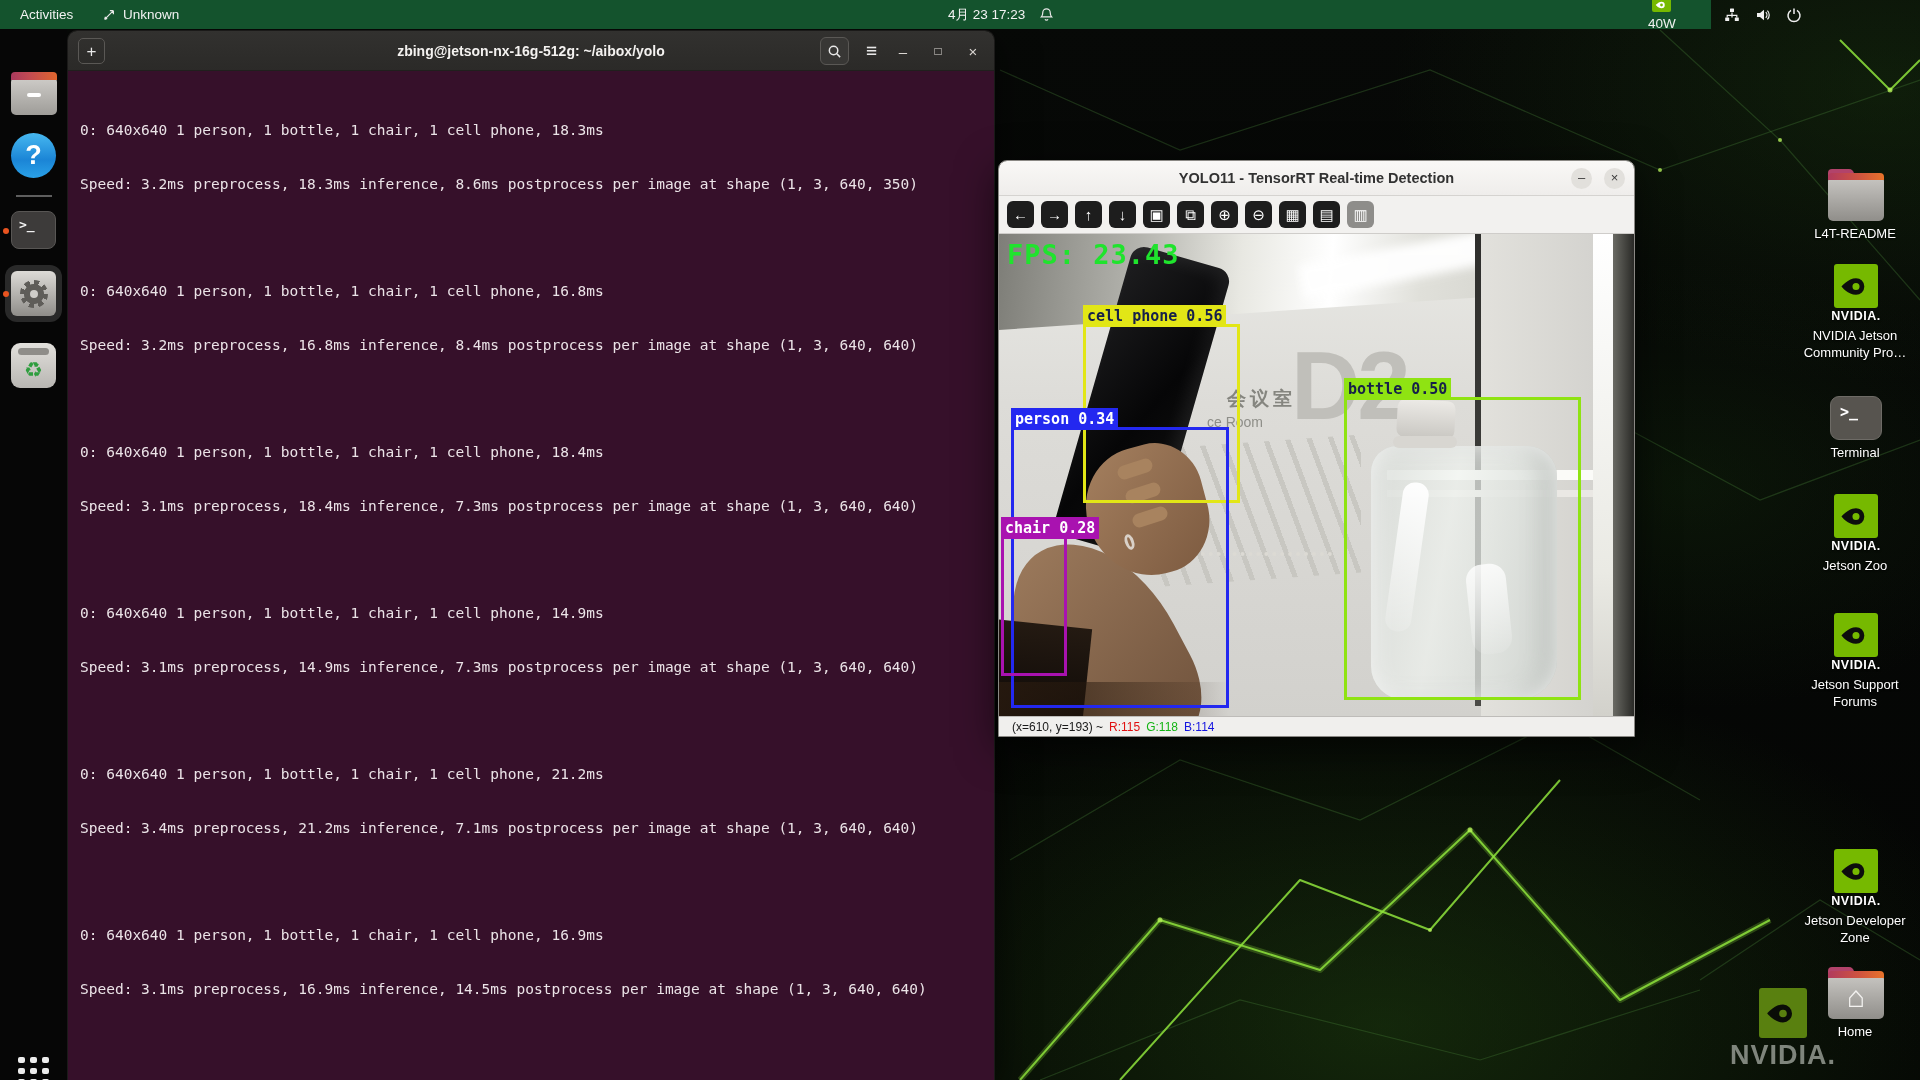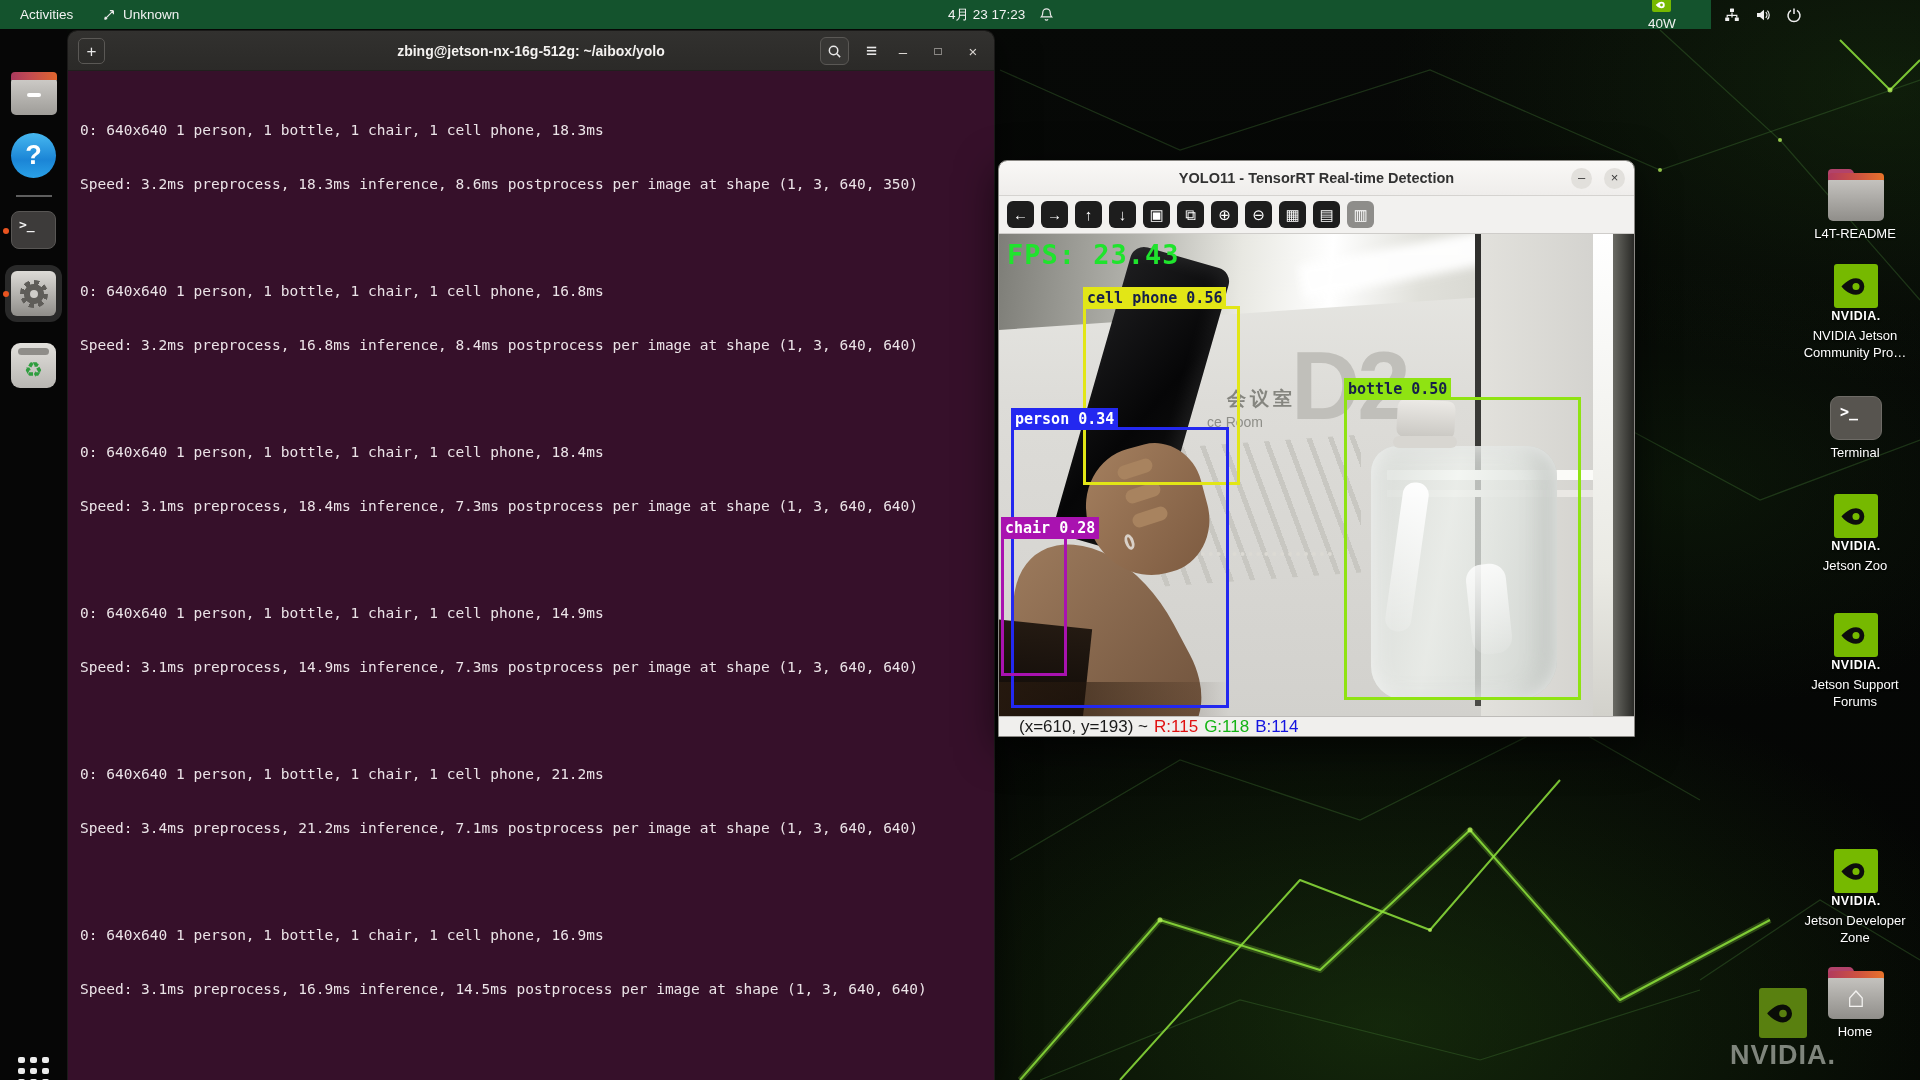--- a/index.html
+++ b/index.html
@@ -196,21 +196,21 @@
   .glare2{ left:470px; top:330px; width:40px; height:90px; border-radius:16px; transform:rotate(-6deg);
            background:linear-gradient(rgba(255,255,255,.8),rgba(255,255,255,.1)); }
 
   .fps{ left:8px; top:6px; font:bold 27px/1.1 "DejaVu Sans Mono", monospace; color:#1fe42d;
         letter-spacing:1px; z-index:30; }
   .det{ border:3px solid var(--c); z-index:20; }
   .det .lbl{ position:absolute; left:-3px; bottom:100%; background:var(--c); color:var(--tc);
              font:bold 15px/22px "DejaVu Sans Mono", monospace; padding:0 4px; white-space:nowrap; }
 
   .y-status{ height:20px; background:#f0efed; border-top:1px solid #bebcb9; display:flex;
-             align-items:center; gap:6px; padding-left:20px; font-size:17px; color:#1a1a1a; }
+             align-items:center; gap:6px; padding-left:13px; font-size:12px; color:#1a1a1a; }
   .y-status .sr{ color:#e01010; } .y-status .sg{ color:#14b414; } .y-status .sb{ color:#1414e0; }
 </style>
 </head>
 <body>
 
 <svg width="0" height="0" style="position:absolute">
   <defs>
     <symbol id="nveye" viewBox="0 0 32 24">
       <path fill="currentColor" fill-rule="evenodd" d="M16 4C8.5 4 2 12 2 12s6.5 8 14 8a8 8 0 0 0 0-16zm0 4.6a3.4 3.4 0 1 1 0 6.8 3.4 3.4 0 0 1 0-6.8z"></path>
     </symbol>
@@ -559,21 +559,21 @@
     <div class="ring"></div>
     <div class="blk"></div>
     <div class="blk2"></div>
     <div class="bod"></div>
     <div class="cap"></div>
     <div class="capring"></div>
     <div class="glare1"></div>
     <div class="glare2"></div>
     <div style="position:static">
 
-        <div class="det" style="left: 84px; top: 72px; width: 157px; height: 179px; text-align: center; --c: #e2e616; --tc: #16204a;">
+        <div class="det" style="left: 84px; top: 90px; width: 157px; height: 179px; text-align: center; --c: #e2e616; --tc: #16204a;">
           <span class="lbl">cell phone 0.56</span>
         </div>
 
         <div class="det" style="left: 345px; top: 163px; width: 237px; height: 303px; --c: #8fe312; --tc: #16204a;">
           <span class="lbl">bottle 0.50</span>
         </div>
 
         <div class="det" style="left: 2px; top: 193px; width: 218px; height: 281px; margin-left: 10px; --c: #2328f0; --tc: #ffffff;">
           <span class="lbl">person 0.34</span>
         </div>

